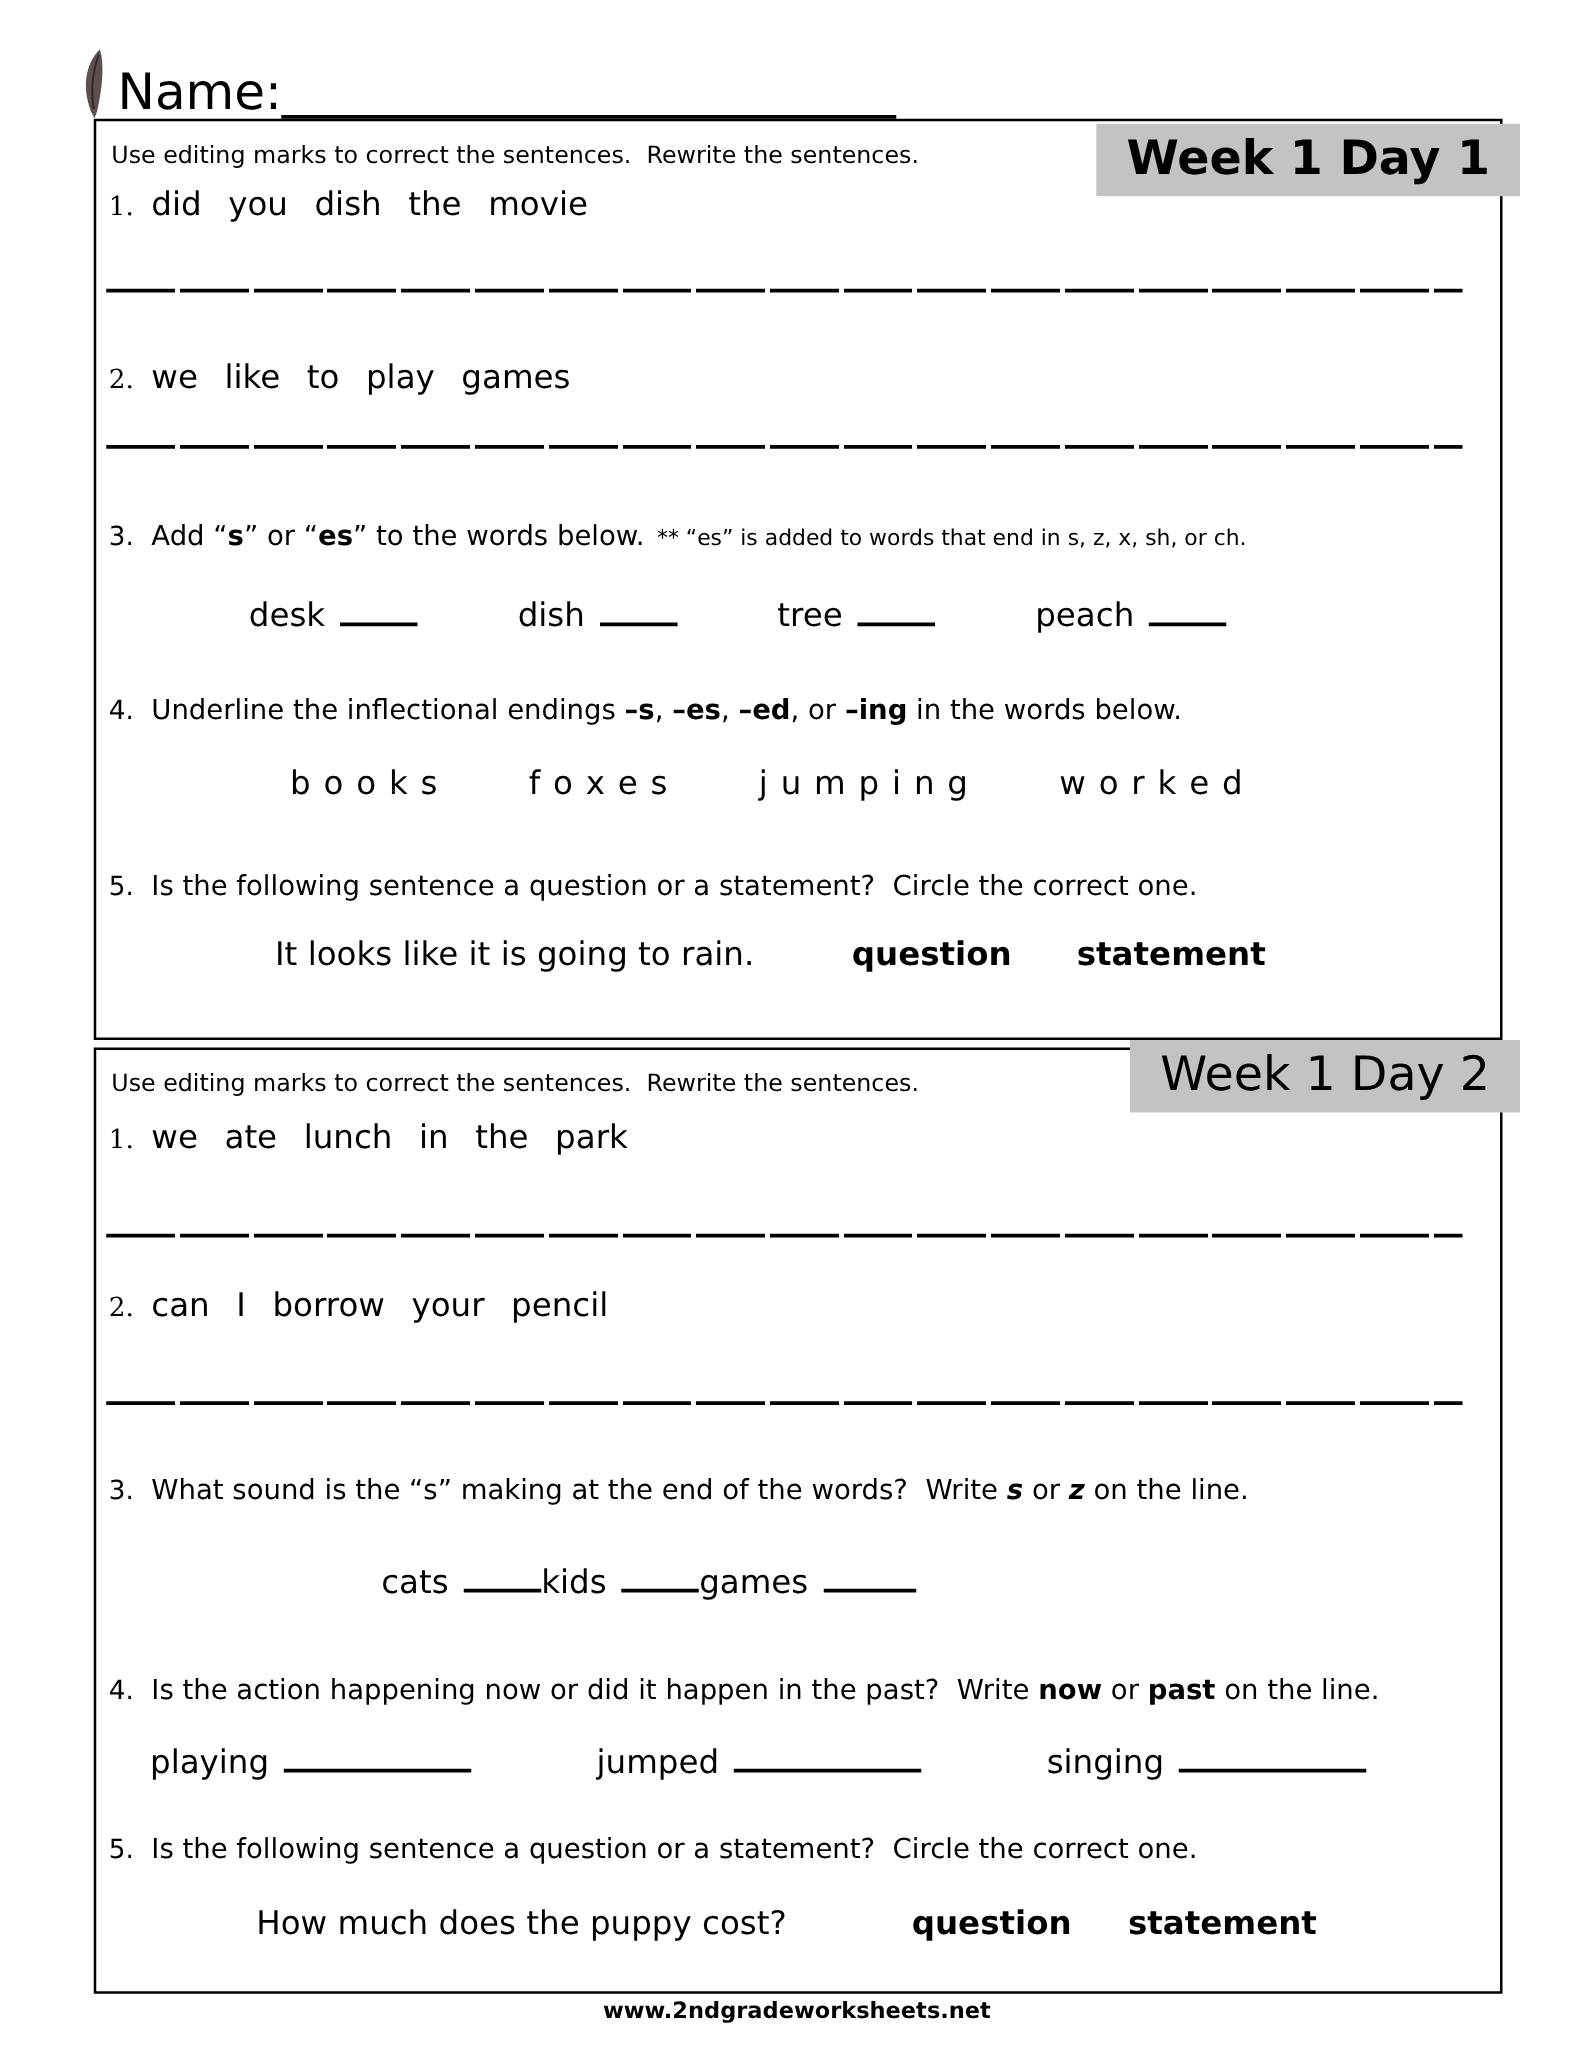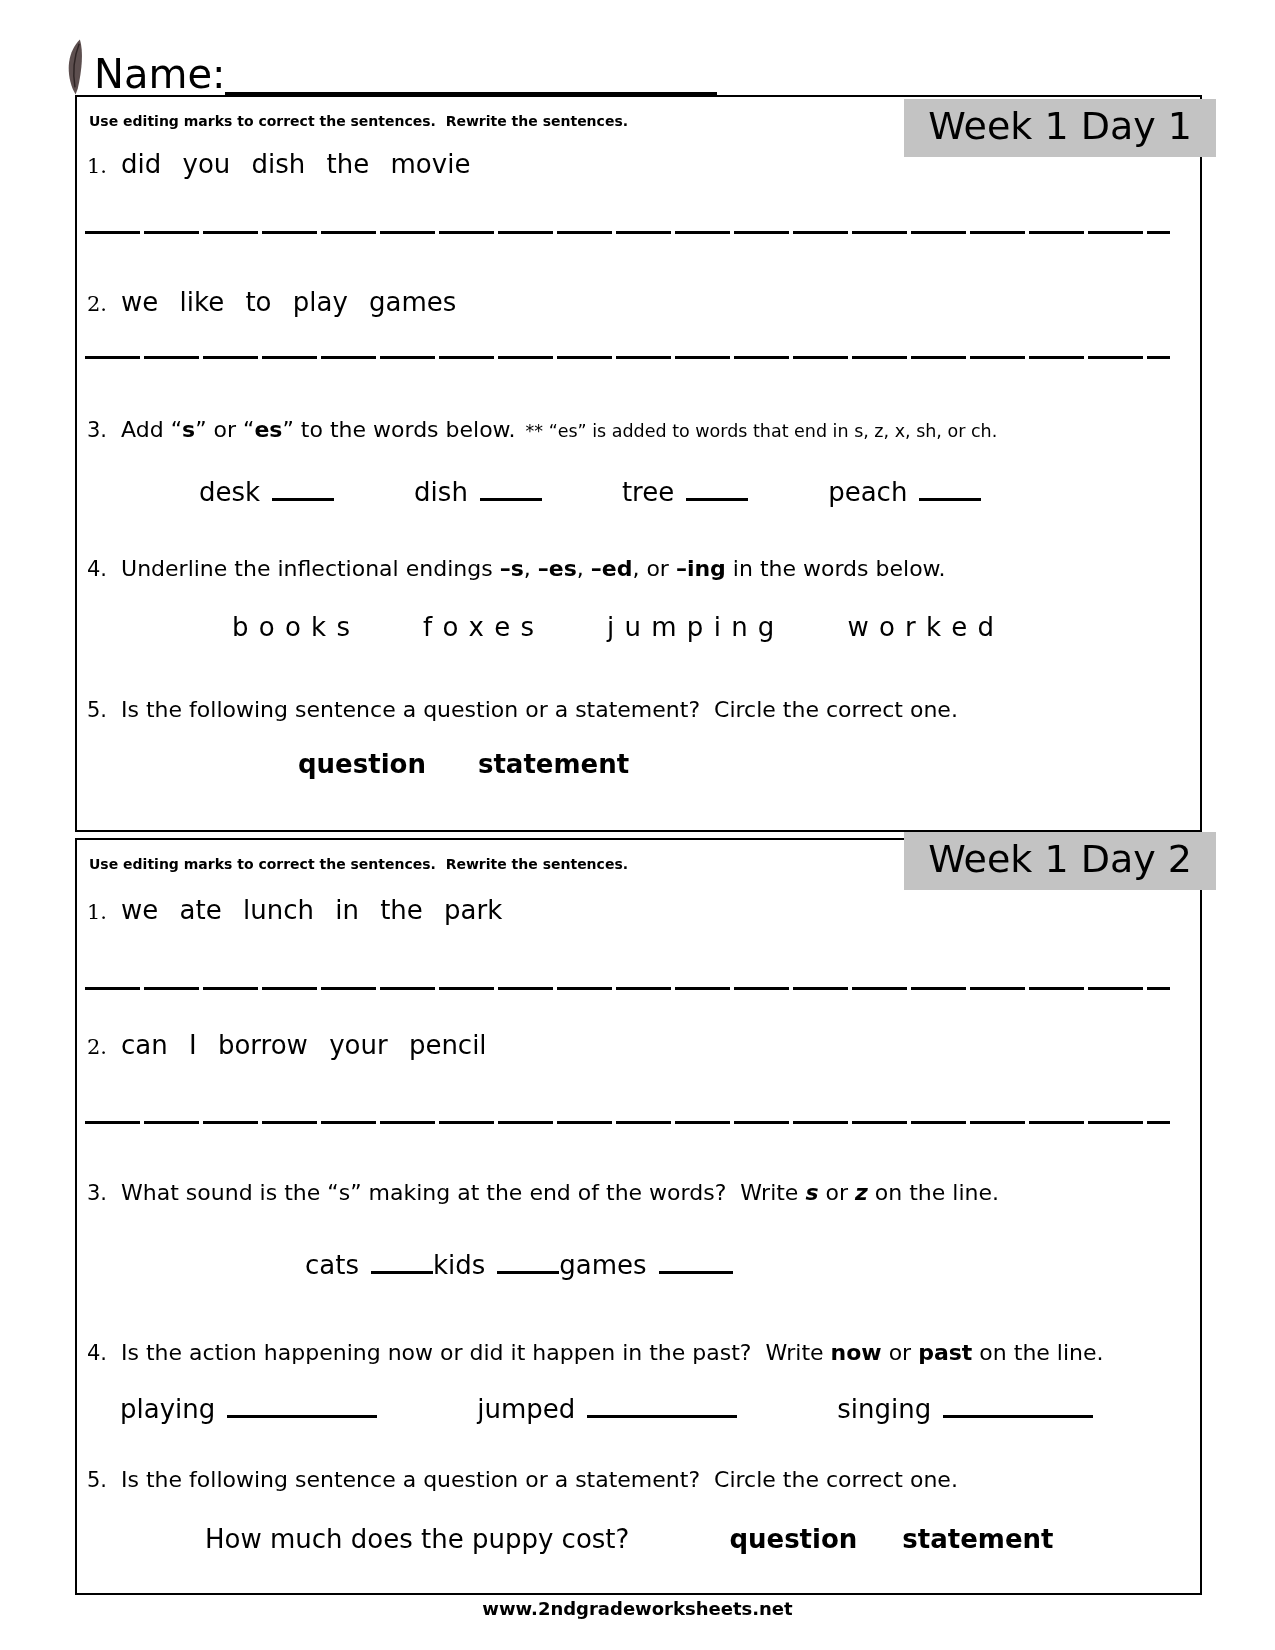--- a/index.html
+++ b/index.html
@@ -23,24 +23,24 @@
     border:2px solid #000; background:#fff;
   }
   #day1 { top:95px;  height:737px; }
   #day2 { top:838px; height:757px; }
 
   .badge {
     position:absolute; right:-16px; z-index:3;
     background:#c3c3c3; font-size:38px; line-height:1.2;
     padding:5px 24px 7px 24px;
   }
-  #day1 .badge { top:2px; }
+  #day1 .badge { top:2px;font-weight:bold; }
   #day2 .badge { top:-8px; }
 
-  .instr { position:absolute; left:12px; font-weight:bold; font-size:14px; }
+  .instr { position:absolute; left:12px; font-weight:normal; font-size:19px; }
   #day1 .instr { top:16px; }
   #day2 .instr { top:16px; }
 
   .row { position:absolute; left:10px; right:24px; }
   .qnum  { font-size:21px; margin-right:14px; }
   .qnum.serif { font-family:"DejaVu Serif", serif; }
   .sentence { font-size:26px; word-spacing:13px; }
   .prompt   { font-size:22px; }
   .prompt b { font-weight:bold; }
   .bi { font-weight:bold; font-style:italic; }
@@ -137,20 +137,21 @@
     <span data-bind="day1.q4.words.0">b o o k s</span>
     <span data-bind="day1.q4.words.1">f o x e s</span>
     <span data-bind="day1.q4.words.2">j u m p i n g</span>
     <span data-bind="day1.q4.words.3">w o r k e d</span>
   </div>
 
   <div class="row r-q5 prompt">
     <span class="qnum" data-bind="day1.q5.num">5.</span><span data-bind="day1.q5.text">Is the following sentence a question or a statement?  Circle the correct one.</span>
   </div>
   <div class="row spread-row r-c5">
+    <span data-bind="day1.q5.sentence">It looks like it is going to rain.</span>
     <span class="choice c1" data-bind="day1.q5.choice1">question</span>
     <span class="choice c2" data-bind="day1.q5.choice2">statement</span>
   </div>
 </div>
 
 <div class="section" id="day2">
   <div class="badge" data-bind="day2.badge">Week 1 Day 2</div>
   <div class="instr" data-bind="day2.instructions">Use editing marks to correct the sentences.  Rewrite the sentences.</div>
 
   <div class="row r-q1">

